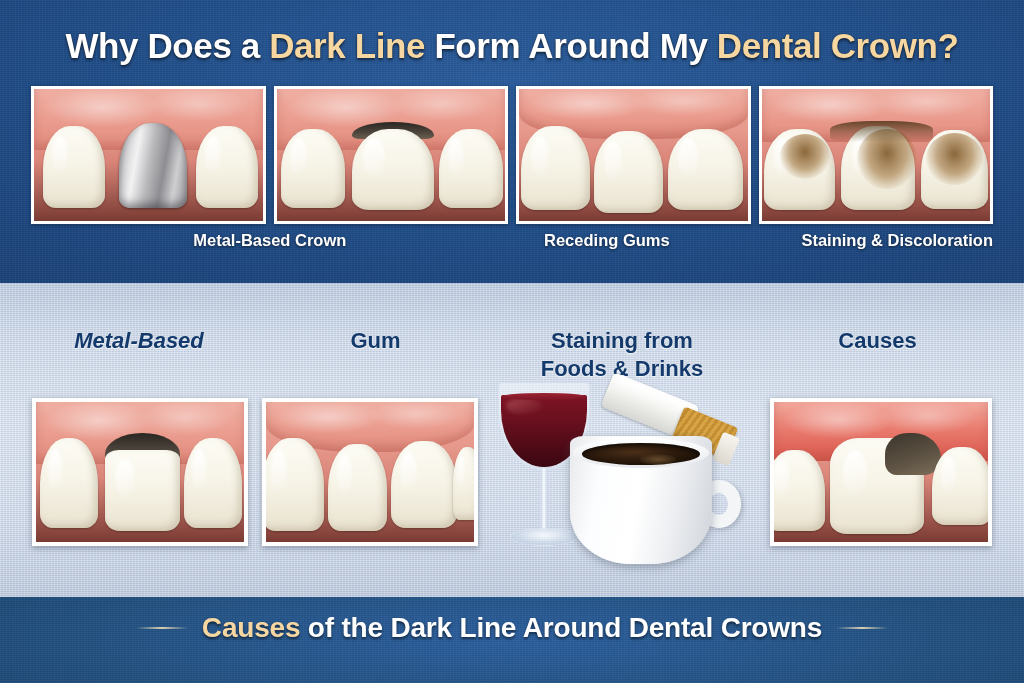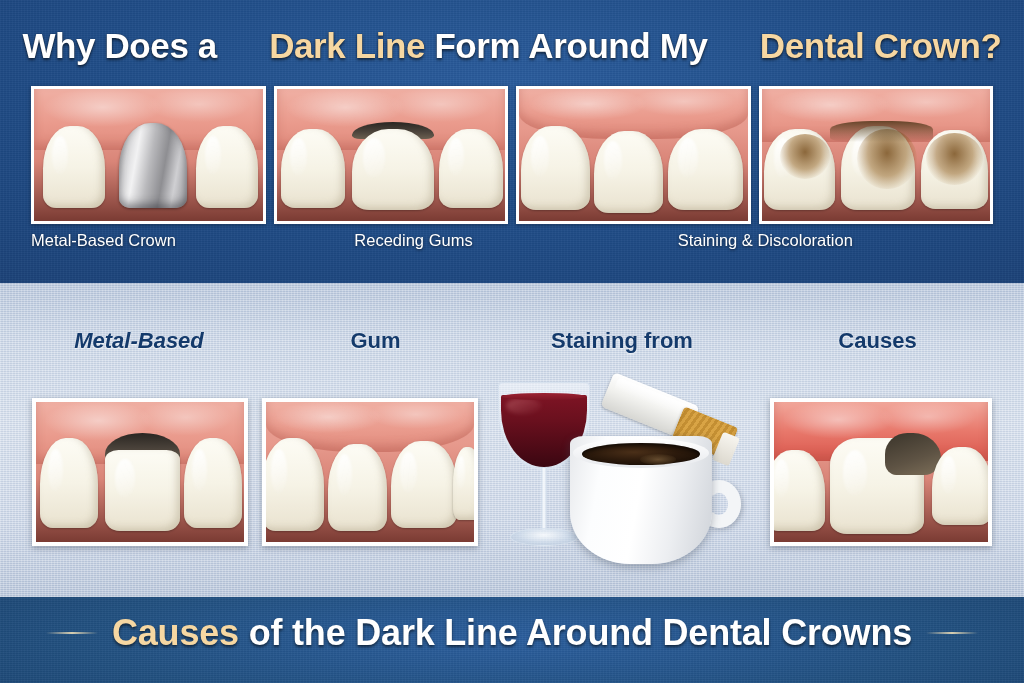--- a/index.html
+++ b/index.html
@@ -74,21 +74,21 @@
     width: 1024px;
     text-align: center;
     font-size: 35px;
     font-weight: bold;
     letter-spacing: -0.4px;
     color: #ffffff;
     text-shadow: 0 2px 3px rgba(0,0,0,.55), 0 0 1px rgba(0,0,0,.7);
     white-space: nowrap;
     font-stretch: condensed;
   }
-  .title .accent { color: #f6d7a2; margin-left: 43px; }
+  .title .accent { color: #f6d7a2; }
 
   
   .top-row {
     position: absolute;
     left: 31px; top: 86px;
     width: 962px; height: 138px;
     display: flex;
     gap: 8px;
   }
   .photo-frame {
@@ -156,24 +156,24 @@
   
   .top-captions {
     position: absolute;
     left: 31px; top: 231px;
     width: 962px;
     display: flex;
     gap: 8px;
   }
   .top-caption {
     flex: 1;
-    text-align: left;
+    text-align: right;
     color: #ffffff;
     font-size: 16.5px;
-    font-weight: normal;
+    font-weight: bold;
     text-shadow: 0 1px 3px rgba(0,0,0,.6);
     white-space: nowrap;
   }
 
   
   .mid-labels {
     position: absolute;
     left: 20px; top: 327px;
     width: 984px;
     display: flex;
@@ -317,21 +317,21 @@
     display: flex;
     align-items: center;
     justify-content: center;
     gap: 14px;
   }
   .footer-dash {
     width: 52px; height: 2px;
     background: linear-gradient(90deg, rgba(210,196,160,0), rgba(226,214,180,.95), rgba(210,196,160,0));
   }
   .footer-text {
-    font-size: 36px;
+    font-size: 28px;
     font-weight: bold;
     color: #ffffff;
     text-shadow: 0 2px 3px rgba(0,0,0,.55);
     white-space: nowrap;
     letter-spacing: -0.2px;
   }
   .footer-text .accent { color: #f6d7a2; }
 </style>
 </head>
 <body>
@@ -401,20 +401,21 @@
 
   <div class="mid-labels">
     <div class="mid-label c1">
       <div>Metal-Based</div>
     </div>
     <div class="mid-label c2">
       <div>Gum</div>
     </div>
     <div class="mid-label c3">
       <div>Staining from</div>
+      <div>Foods &amp; Drinks</div>
     </div>
     <div class="mid-label c4">
       <div>Causes</div>
     </div>
   </div>
 
   <div class="mid-photos">
 
     <div class="mid-frame" style="left:0px;top:0px;width:216px;height:148px;">
       <div class="photo">

